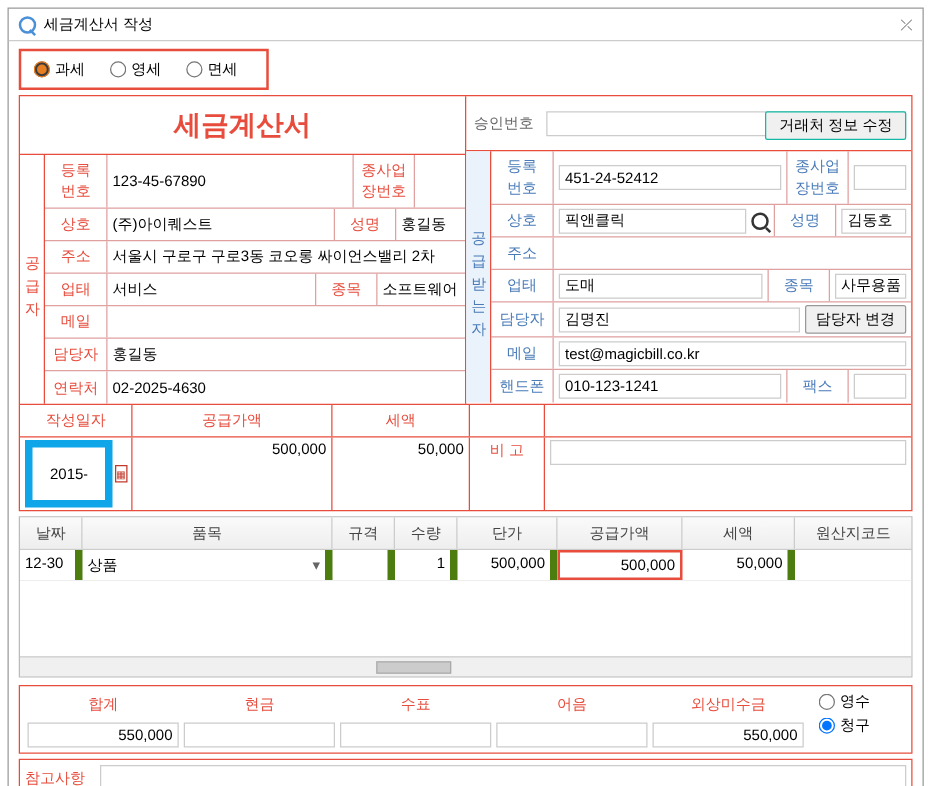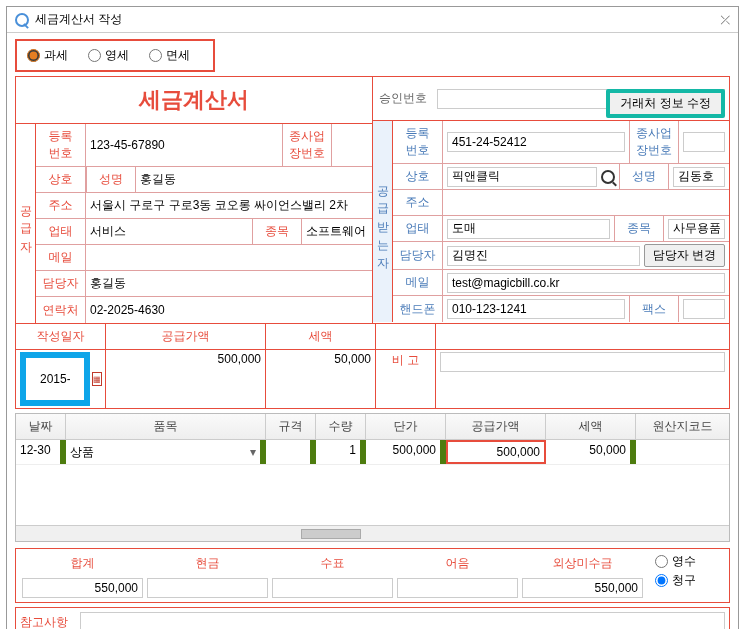--- a/index.html
+++ b/index.html
@@ -20,21 +20,21 @@
 .top-section { display: flex; }
 .supplier-block { flex: 1; border-right: 1px solid #e74c3c; }
 .receiver-block { flex: 1; position: relative; }
 
 .doc-title { text-align: center; padding: 8px; color: #e74c3c; font-size: 22px; font-weight: bold; border-bottom: 1px solid #e74c3c; }
 .approval-row { display: flex; align-items: center; border-bottom: 1px solid #e74c3c; }
 .approval-label { width: 60px; text-align: center; color: #666; padding: 10px 4px; height: 43px; display: flex; align-items: center; justify-content: center; }
 .approval-input { flex: 1; padding: 4px; }
 .approval-input input { width: 100%; border: 1px solid #ccc; padding: 2px 4px; height: 20px; }
 
-.btn-edit-vendor { position: absolute; right: 4px; top: 12px; padding: 2px 10px; border: 4px solid #14b8a6; background: #f0f0f0; border-radius: 2px; cursor: pointer; margin-left: 44px; }
+.btn-edit-vendor { position: absolute; right: 4px; top: 12px; padding: 2px 10px; border: 1px solid #14b8a6; background: #f0f0f0; border-radius: 2px; cursor: pointer; margin-left: 44px; }
 
 .party-table { display: flex; }
 .party-vert { width: 20px; display: flex; align-items: center; justify-content: center; writing-mode: vertical-rl; text-orientation: upright; color: #e74c3c; border-right: 1px solid #e74c3c; padding: 4px 0; letter-spacing: 6px; }
 .receiver-block .party-vert { color: #4a7bb8; background: #eaf2fb; }
 .party-rows { flex: 1; }
 .prow { display: flex; border-bottom: 1px solid #e0a0a0; min-height: 26px; align-items: stretch; }
 .prow:last-child { border-bottom: none; }
 .plabel { width: 50px; color: #e74c3c; text-align: center; padding: 4px 2px; display: flex; align-items: center; justify-content: center; border-right: 1px solid #e0a0a0; }
 .receiver-block .plabel { color: #4a7bb8; }
 .pval { flex: 1; padding: 2px 4px; display: flex; align-items: center; }
@@ -146,20 +146,21 @@
             <div class="prow">
               <div class="plabel" style="white-space:pre-line">등록
 번호</div>
               <div class="pval pval-text">123-45-67890</div>
               <div class="plabel2" style="white-space:pre-line">종사업
 장번호</div>
               <div class="pval pval-text" style="width:40px;flex:none"></div>
             </div>
             <div class="prow">
               <div class="plabel">상호</div>
+              <div class="pval pval-text">(주)아이퀘스트</div>
               <div class="plabel2">성명</div>
               <div class="pval pval-text" style="width:55px;flex:none">홍길동</div>
             </div>
             <div class="prow">
               <div class="plabel">주소</div>
               <div class="pval pval-text">서울시 구로구 구로3동 코오롱 싸이언스밸리 2차</div>
             </div>
             <div class="prow">
               <div class="plabel">업태</div>
               <div class="pval pval-text">서비스</div>

